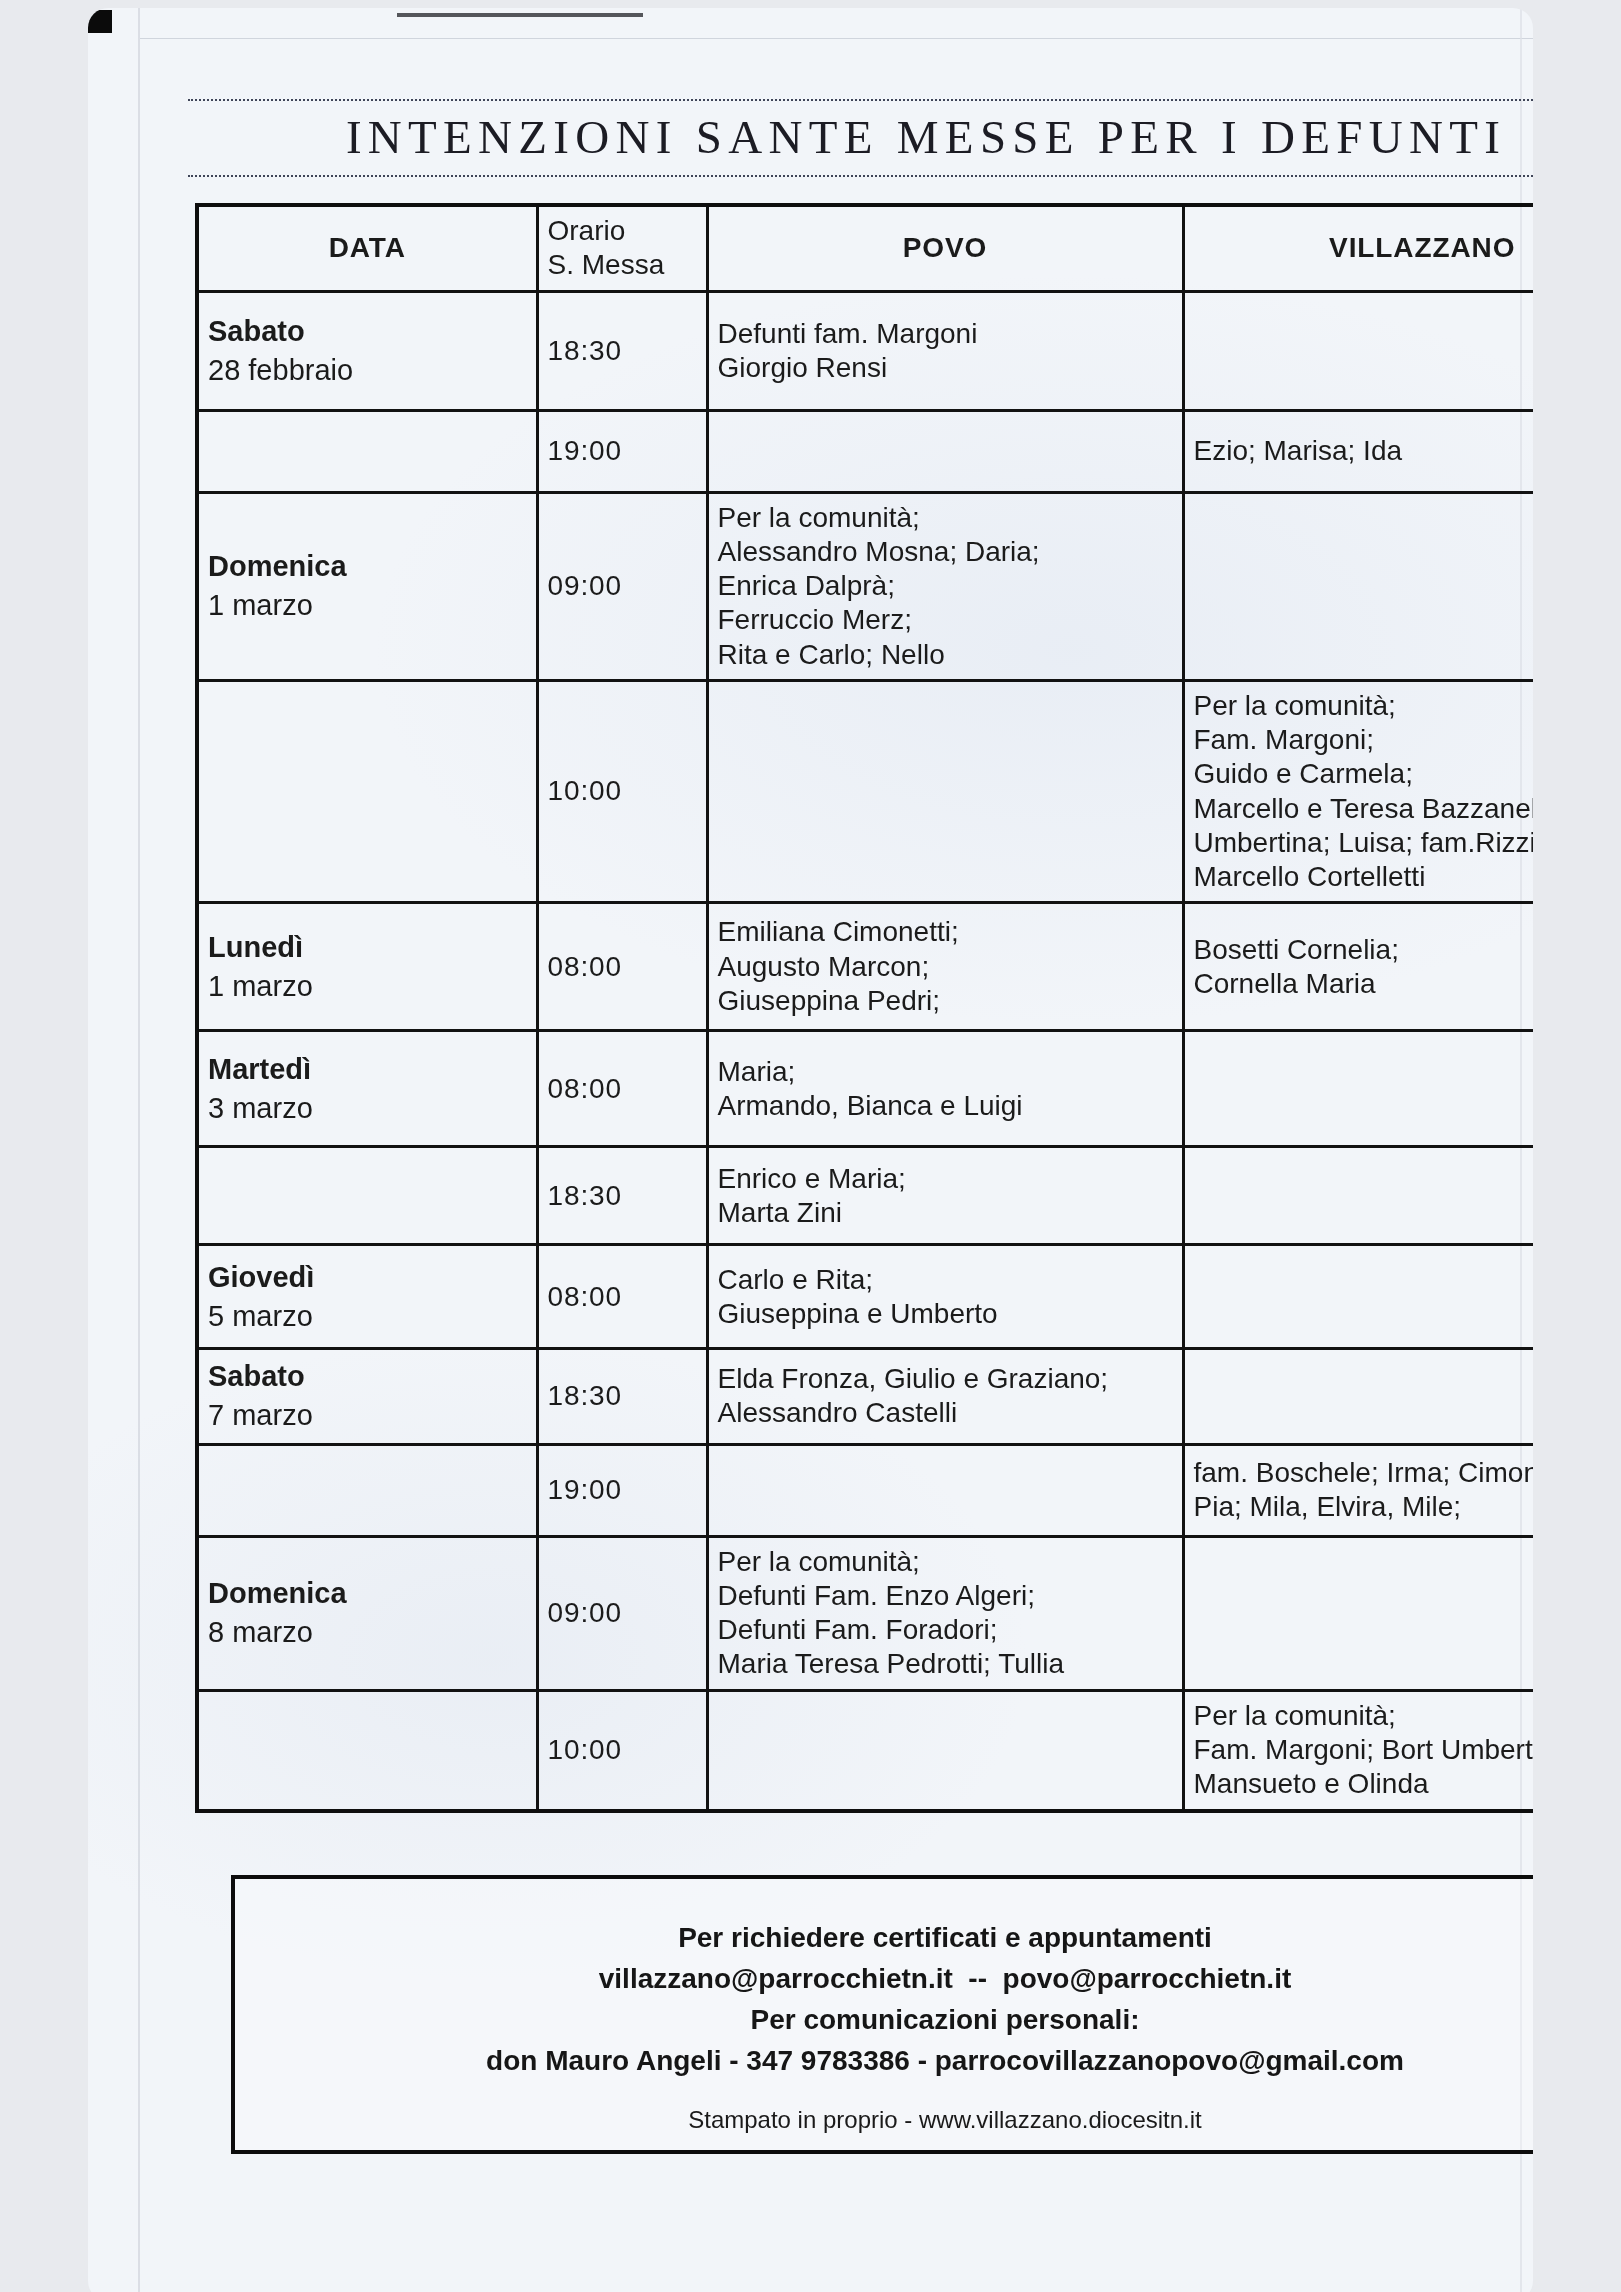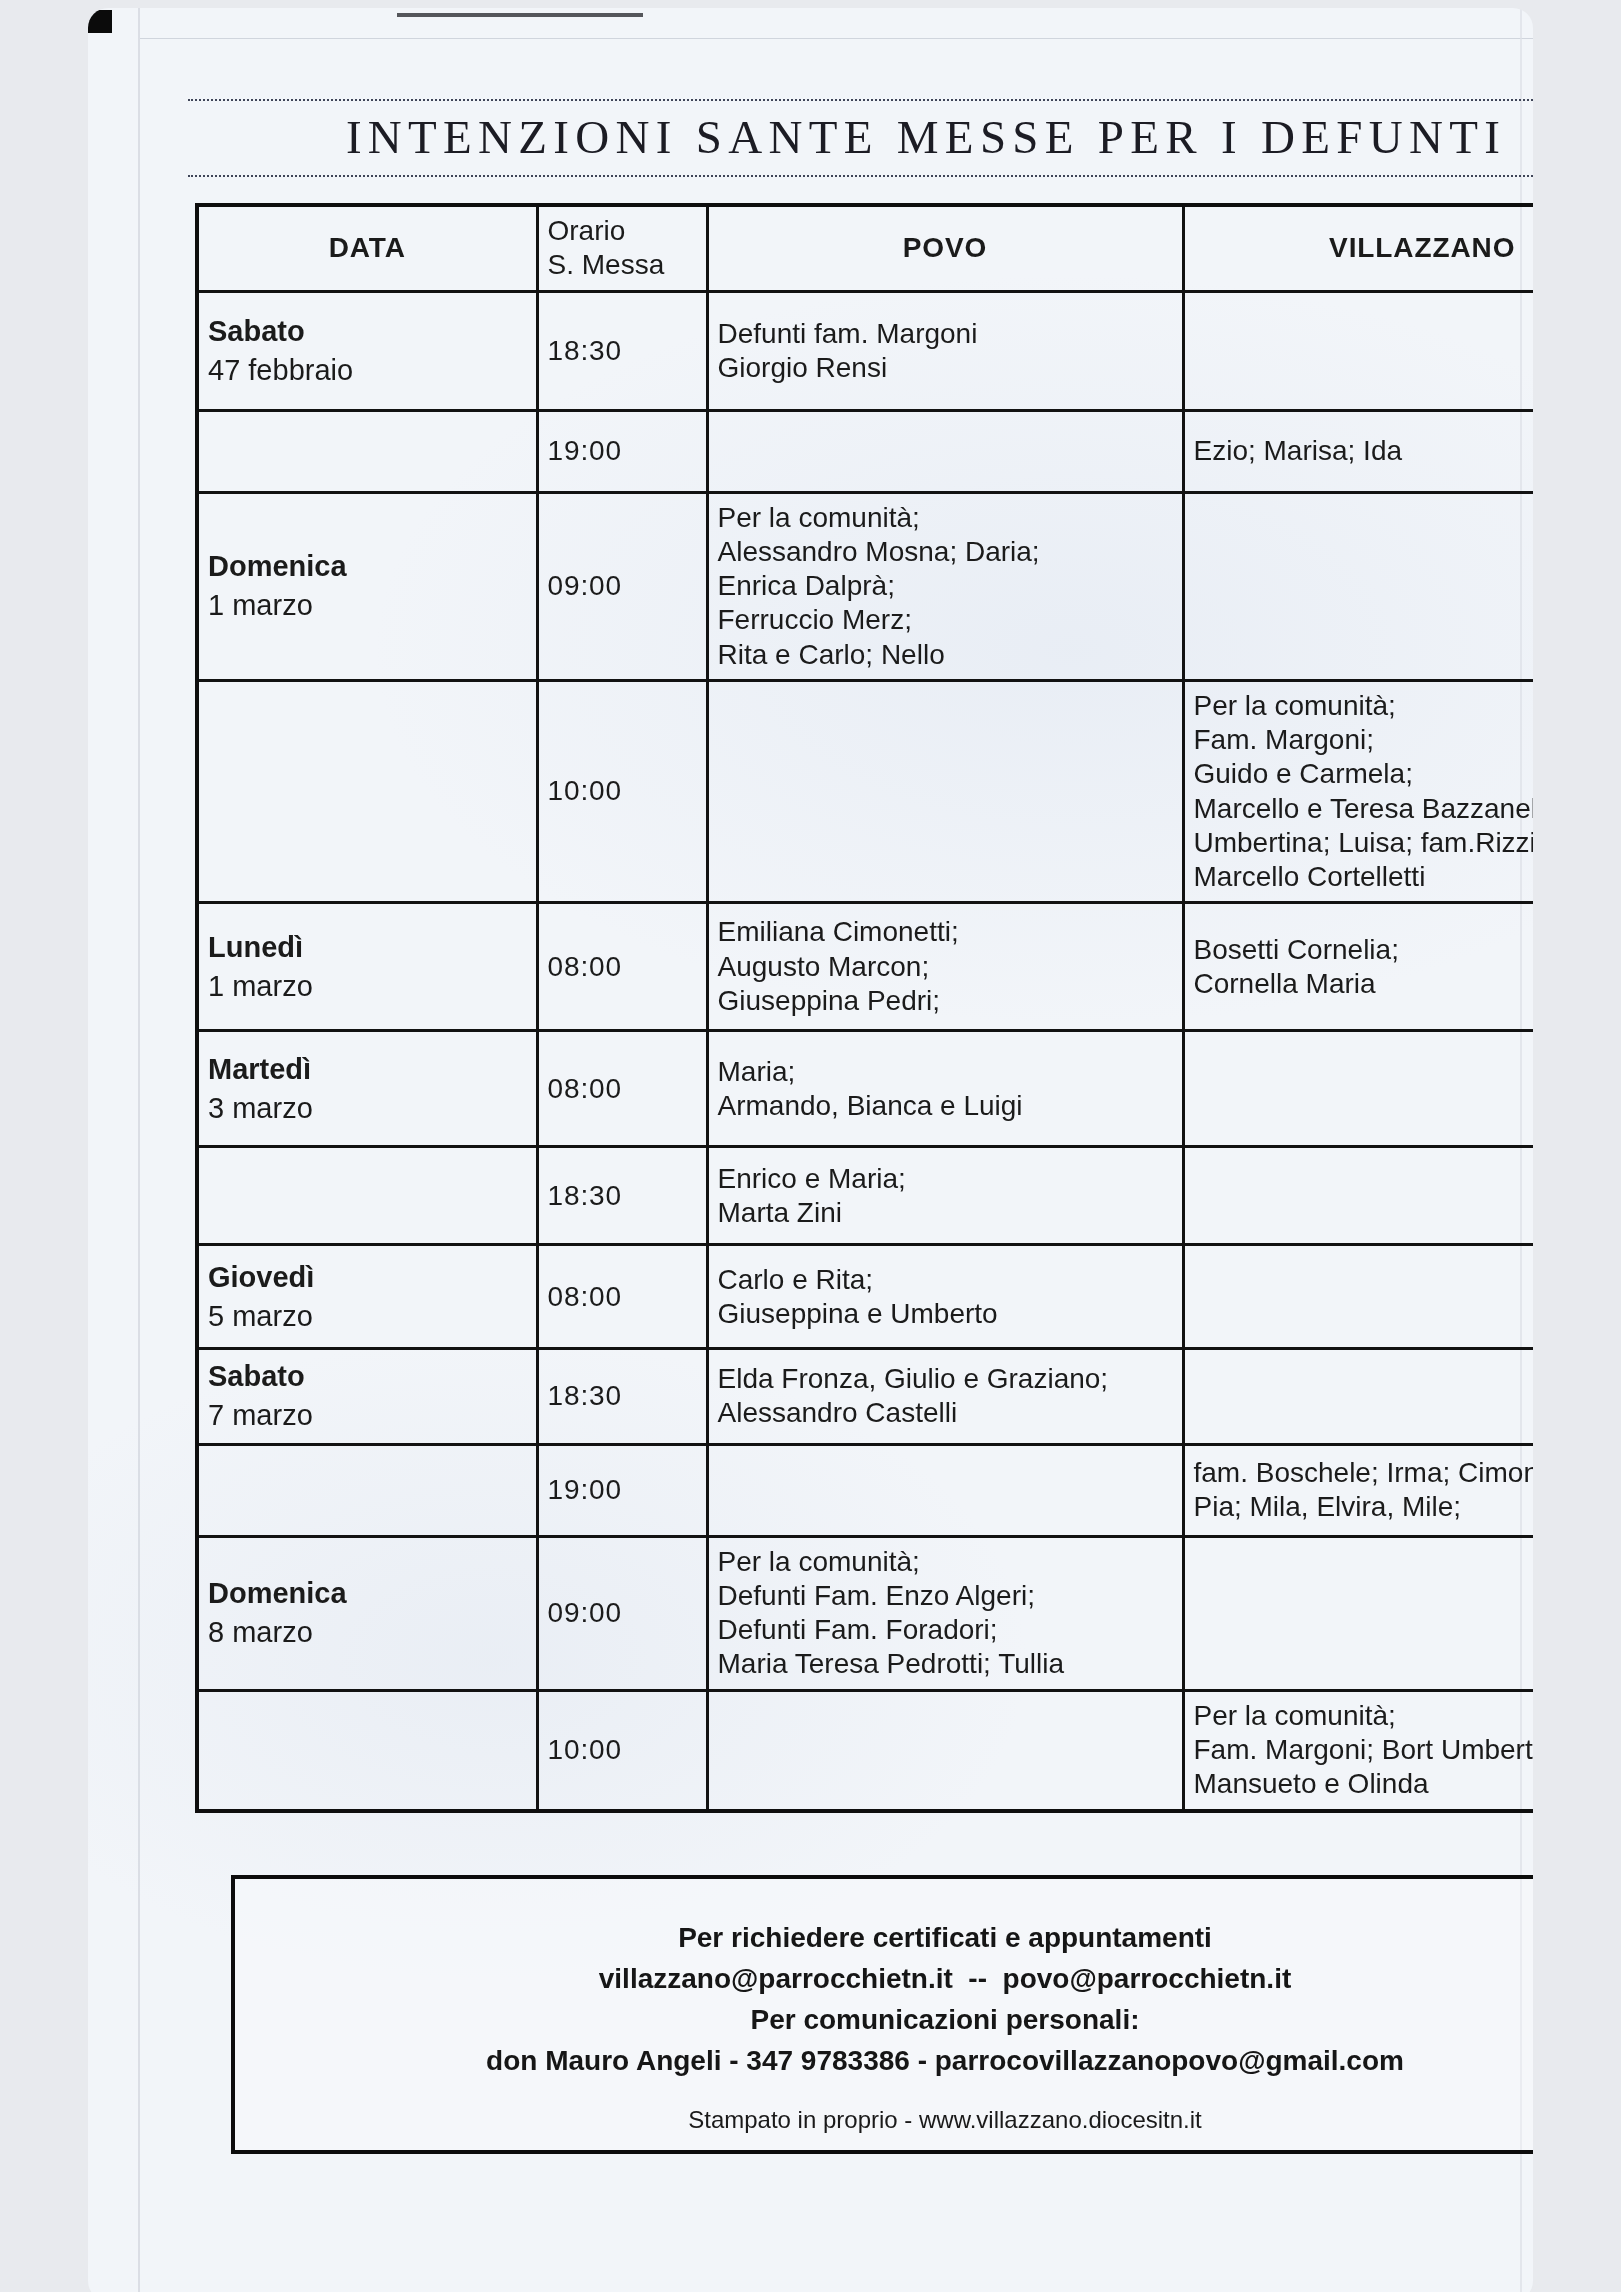--- a/index.html
+++ b/index.html
@@ -192,21 +192,21 @@
       <th class="h-data">DATA</th>
       <th class="h-orario">Orario
 S. Messa</th>
       <th class="h-povo">POVO</th>
       <th class="h-vill">VILLAZZANO</th>
     </tr>
 
     <tr class="r0">
       <td class="c-date">
         <div class="day">Sabato</div>
-        <div class="date">47 febbraio</div>
+        <div class="date">28 febbraio</div>
       </td>
       <td class="c-time">18:30</td>
       <td class="c-povo">Defunti fam. Margoni
 Giorgio Rensi</td>
       <td class="c-vill"></td>
     </tr>
 
     <tr class="r1">
       <td class="c-date">
         <div class="day"></div>

